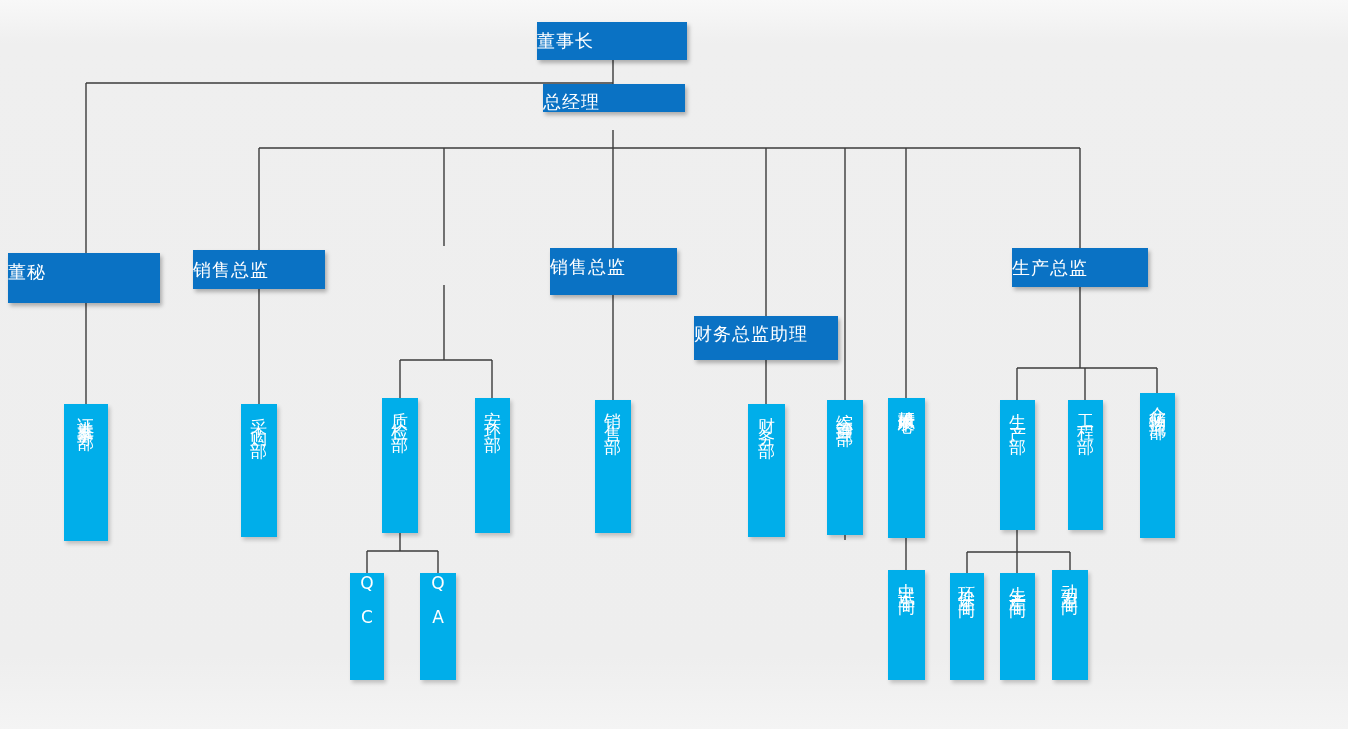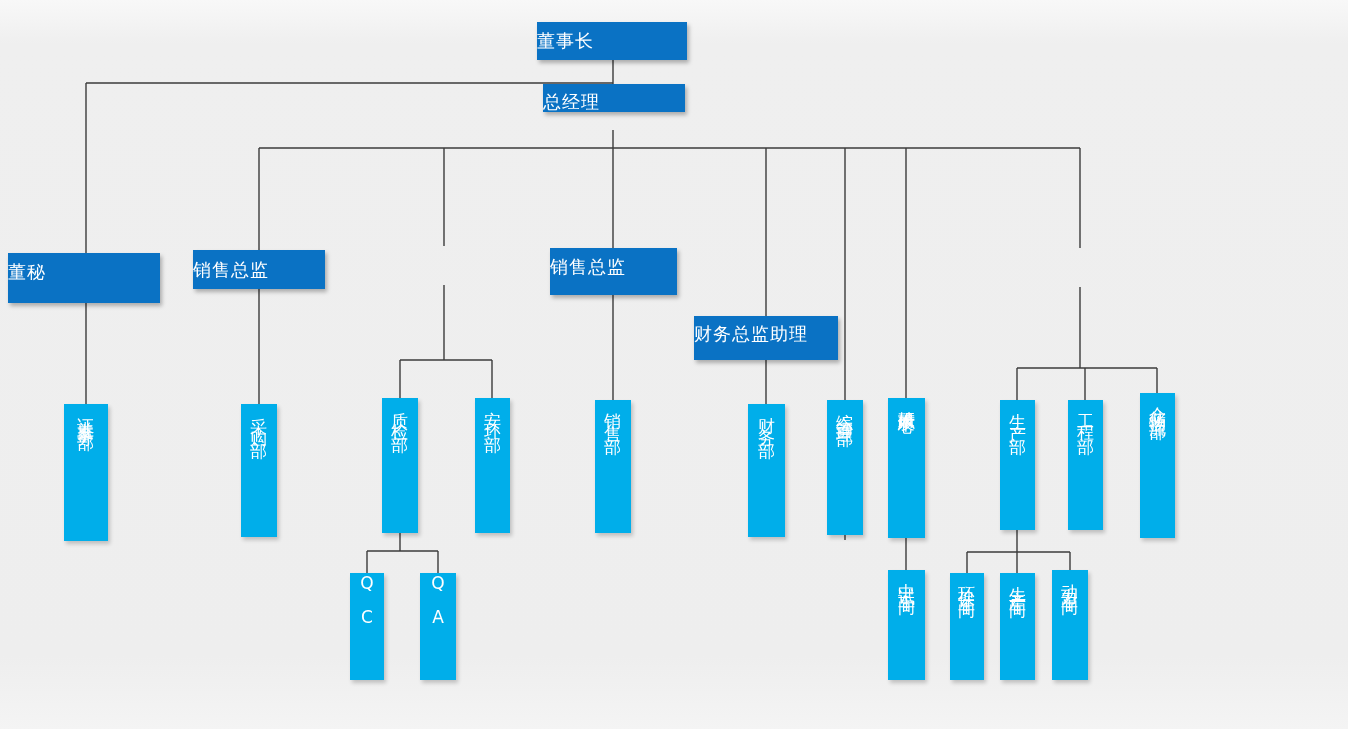--- a/index.html
+++ b/index.html
@@ -100,20 +100,21 @@
 
   <div class="node h" style="left:8px;top:253px;width:152px;height:50px;line-height:38px">董秘</div>
 
   <div class="node h" style="left:193px;top:250px;width:132px;height:39px;line-height:39px">销售总监</div>
 
 
   <div class="node h" style="left:550px;top:248px;width:127px;height:47px;line-height:38px">销售总监</div>
 
   <div class="node h" style="left:694px;top:316px;width:144px;height:44px;line-height:36px">财务总监助理</div>
 
+  <div class="node h" style="left:1012px;top:248px;width:136px;height:39px;line-height:39px">生产总监</div>
 
   <div class="node v sp5" style="left:64px;top:404px;width:44px;height:137px;line-height:44px">证券事务部</div>
 
   <div class="node v sp3" style="left:241px;top:404px;width:36px;height:133px;line-height:36px">采购部</div>
 
   <div class="node v sp3" style="left:382px;top:398px;width:36px;height:135px;line-height:36px">质检部</div>
 
   <div class="node v sp3" style="left:475px;top:398px;width:35px;height:135px;line-height:35px">安环部</div>
 
   <div class="node v sp3" style="left:595px;top:400px;width:36px;height:133px;line-height:36px">销售部</div>

